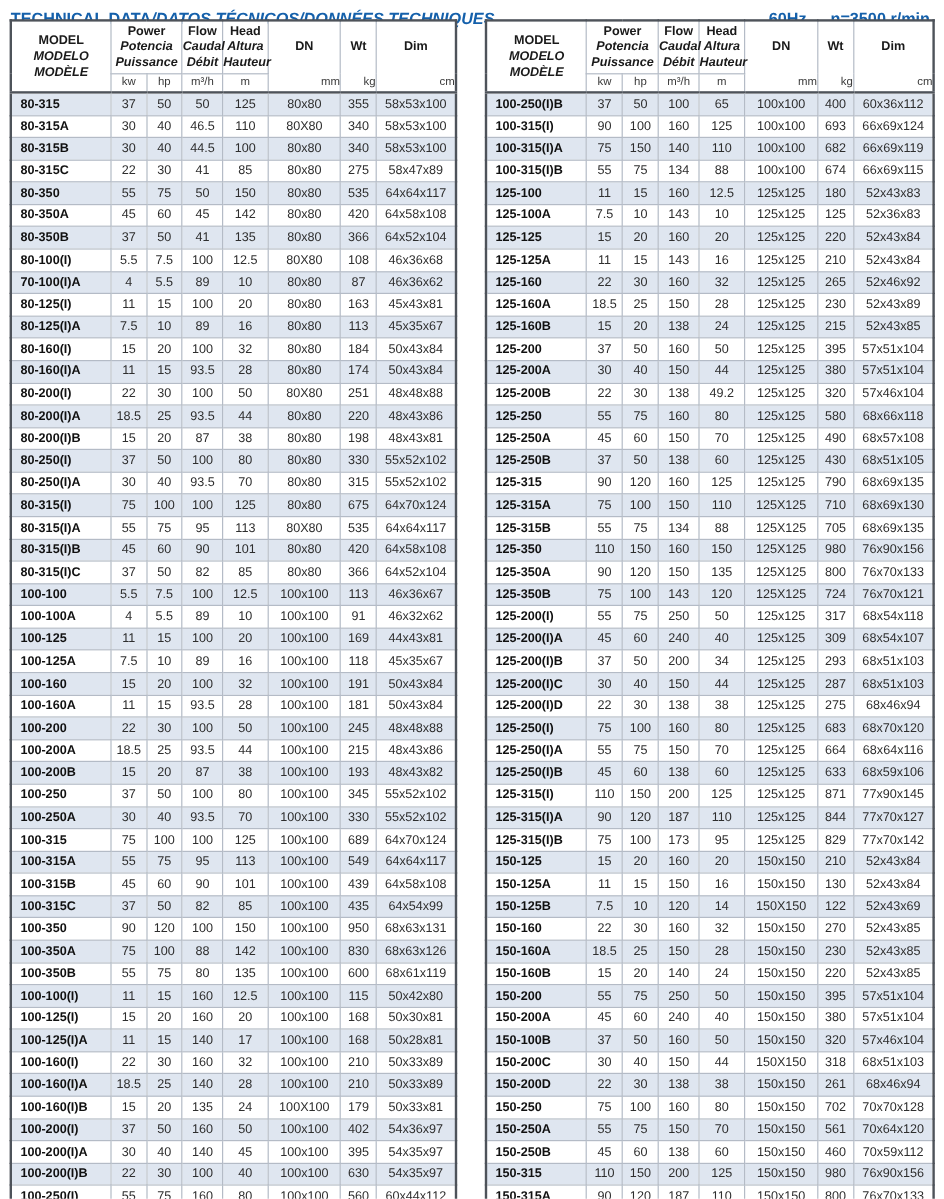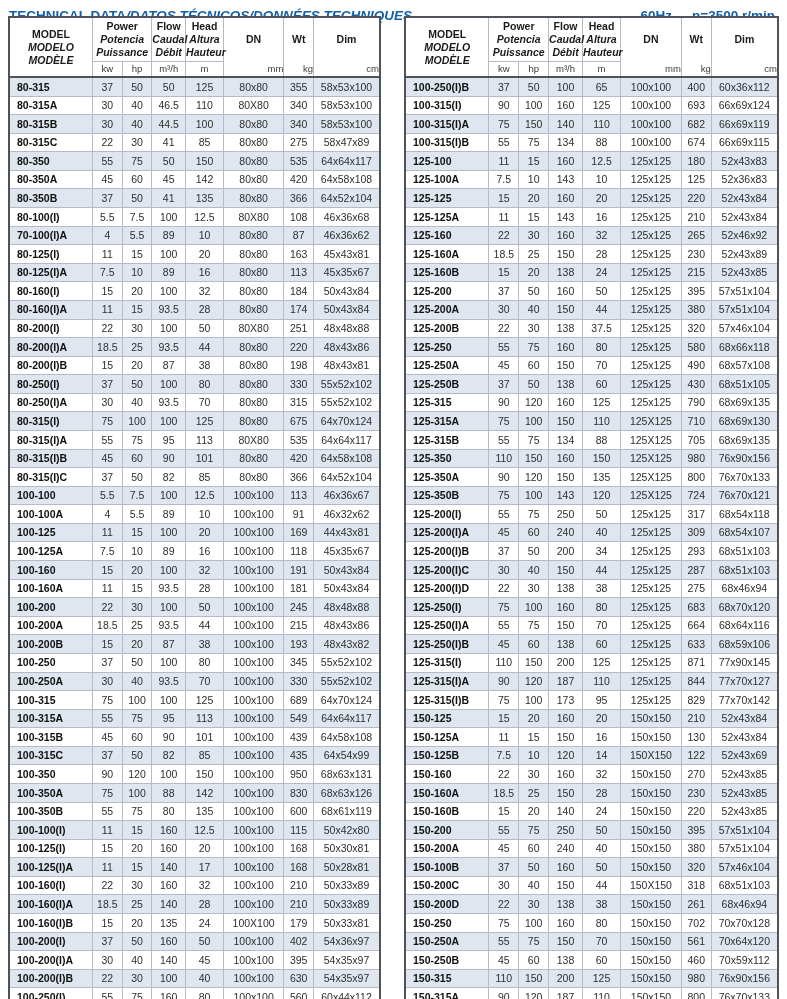--- a/index.html
+++ b/index.html
@@ -773,21 +773,21 @@
           <td>44</td>
           <td>125x125</td>
           <td>380</td>
           <td>57x51x104</td>
         </tr>
         <tr>
           <td class="m">125-200B</td>
           <td>22</td>
           <td>30</td>
           <td>138</td>
-          <td>37.5</td>
+          <td>49.2</td>
           <td>125x125</td>
           <td>320</td>
           <td>57x46x104</td>
         </tr>
         <tr>
           <td class="m">125-250</td>
           <td>55</td>
           <td>75</td>
           <td>160</td>
           <td>80</td>

